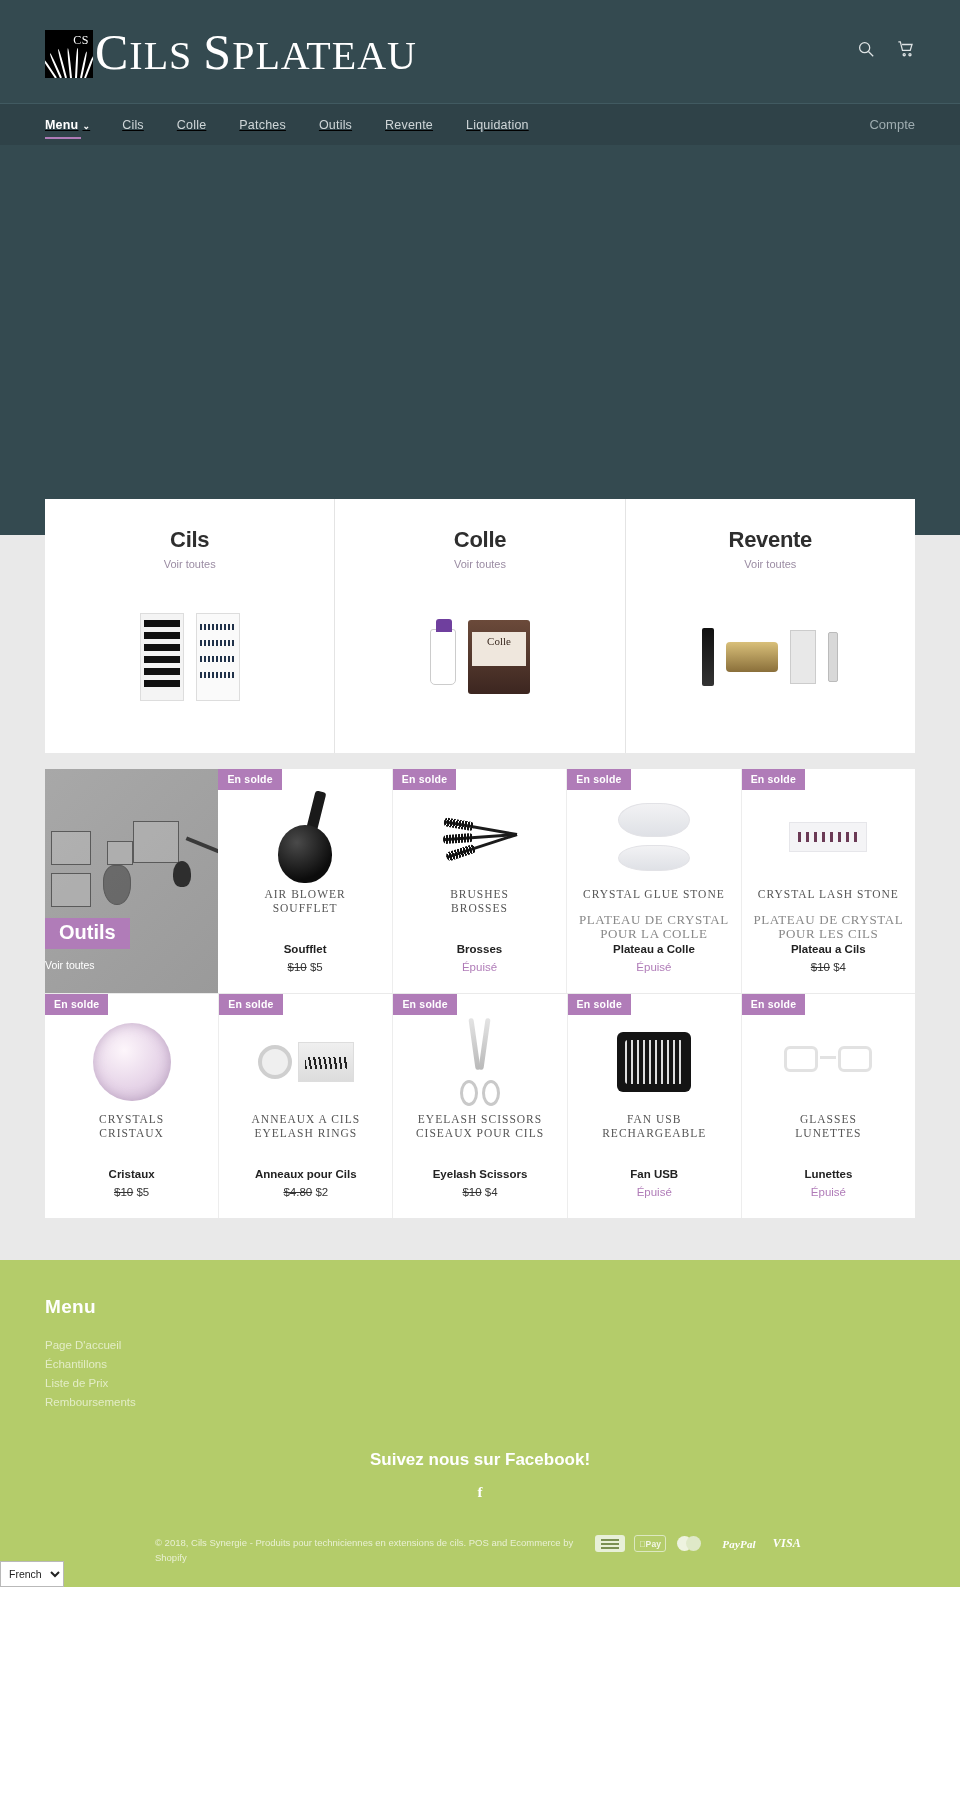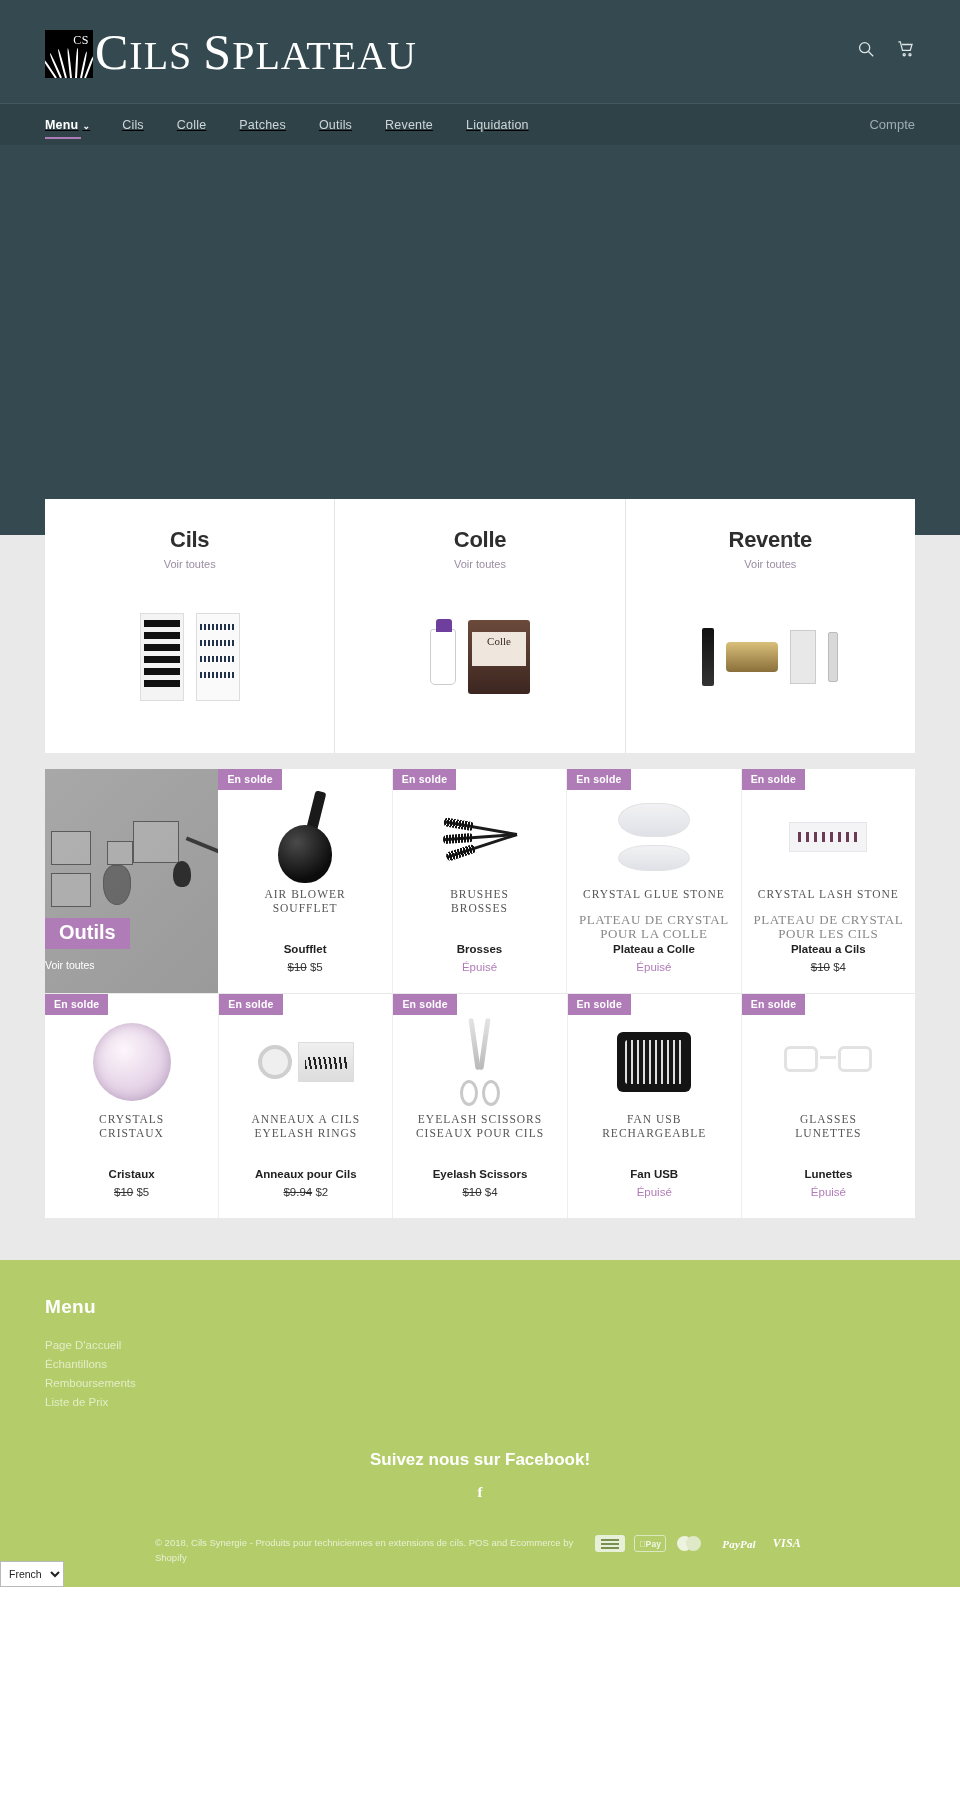--- a/index.html
+++ b/index.html
@@ -395,21 +395,21 @@
           <span class="ring"></span>
           <span style="width:56px;height:40px;background:linear-gradient(#efefef,#dcdcdc);border:1px solid #ddd;position:relative;overflow:hidden">
             <span style="position:absolute;left:6px;top:14px;right:6px;height:12px;background:repeating-linear-gradient(80deg,#222 0 2px,transparent 2px 5px)"></span>
           </span>
         </div>
         <div class="prod-cap">
           <span>ANNEAUX A CILS</span><br><span>EYELASH RINGS</span>
         </div>
         <div class="prod-name">Anneaux pour Cils</div>
         <div class="prod-price">
-          <span class="was">$9.94</span> <span>$2</span>
+          <span class="was">$4.80</span> <span>$2</span>
         </div>
       </a>
 
       <a class="cell">
         <span class="badge">En solde</span>
         <div class="prod-art">
           <span class="scissors">
             <span class="bl a"></span>
               <span class="bl b"></span>
             <span class="ho a"></span>
@@ -464,22 +464,22 @@
 
   <div style="height:22px"></div>
 </div>
 
 <footer class="footer">
   <div class="footer-inner">
     <div class="f-title">Menu</div>
     <div class="f-links">
       <a class="f-link">Page D'accueil</a>
       <a class="f-link">Échantillons</a>
+      <a class="f-link">Liste de Prix</a>
       <a class="f-link">Remboursements</a>
-      <a class="f-link">Liste de Prix</a>
     </div>
 
     <div class="f-social">
       <h3>Suivez nous sur Facebook!</h3>
       <a class="fb">f</a>
     </div>
   </div>
 
   <div class="f-bottom">
     <div class="copy">© 2018, Cils Synergie - Produits pour techniciennes en extensions de cils. POS and Ecommerce by Shopify</div>

